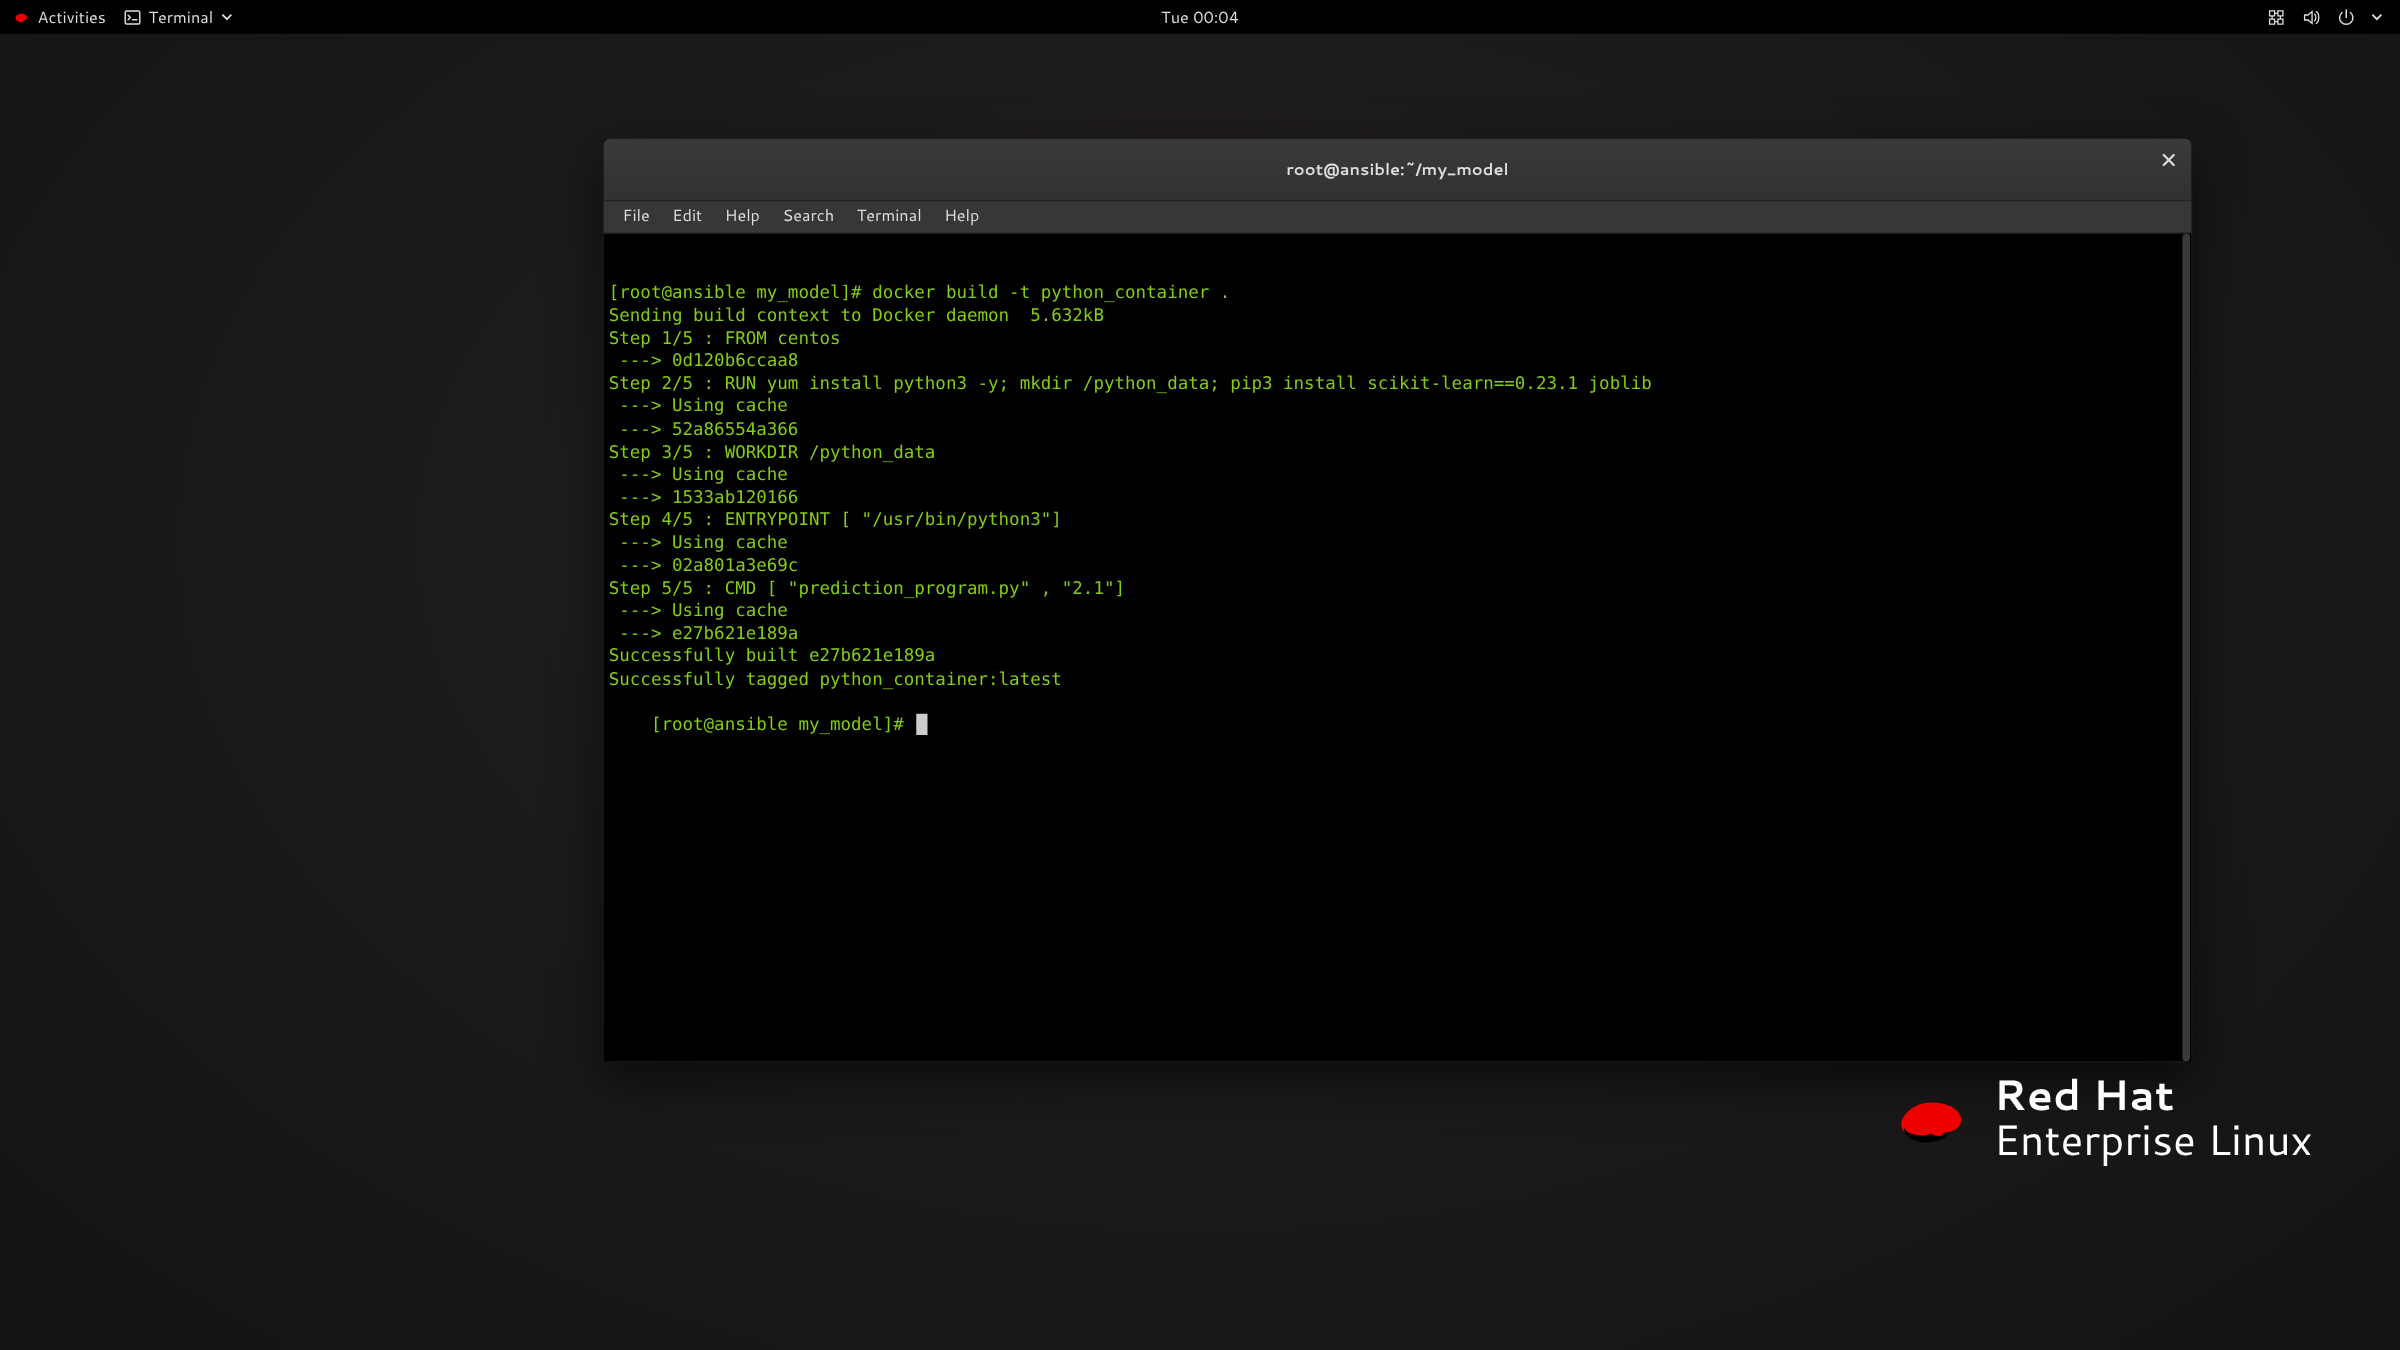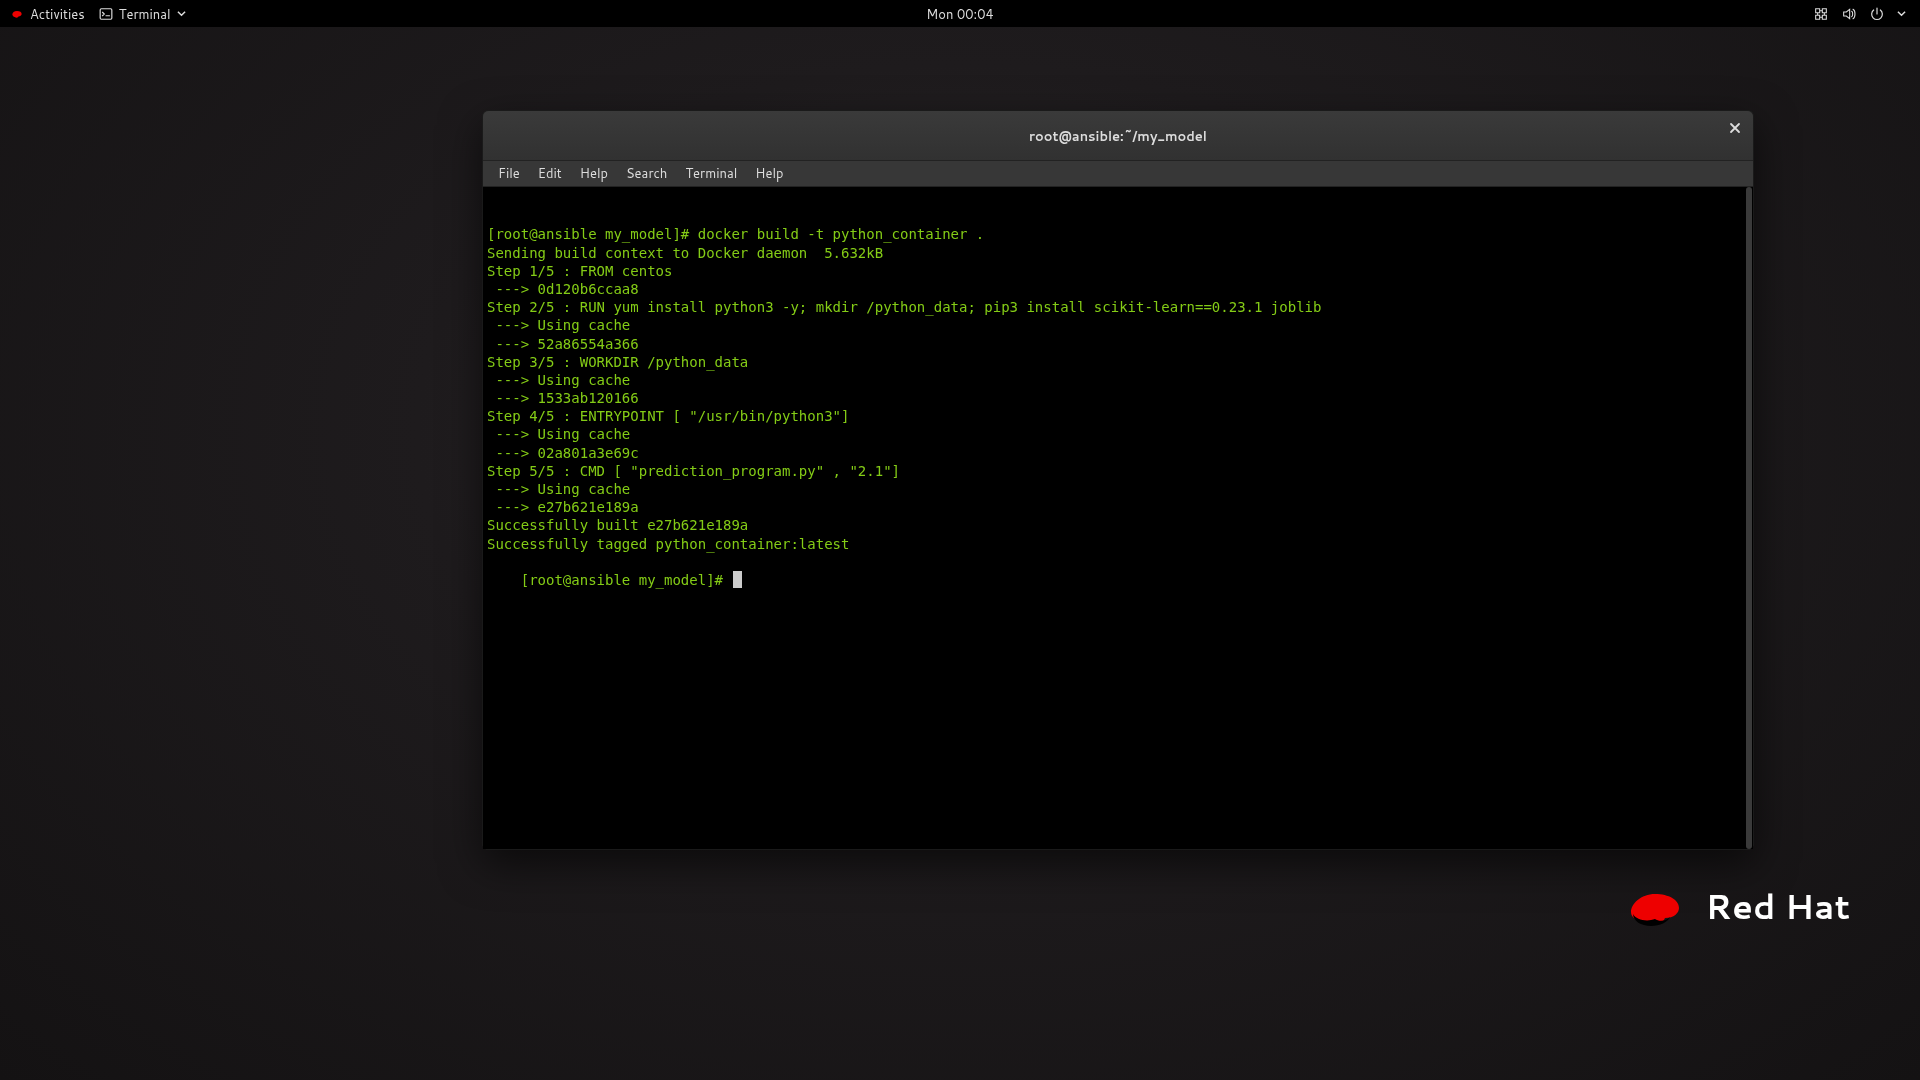--- a/index.html
+++ b/index.html
@@ -121,21 +121,21 @@
       <svg width="14" height="14" viewBox="0 0 24 24">
           <rect x="2" y="3" width="20" height="18" rx="2" fill="none" stroke="#ddd" stroke-width="2"></rect>
           <path d="M6 9l3 3-3 3M12 15h6" stroke="#ddd" stroke-width="2" fill="none" stroke-linecap="round"></path>
         </svg>
       <span>Terminal</span>
       <svg width="9" height="9" viewBox="0 0 10 10">
           <path d="M1 3l4 4 4-4" stroke="#ddd" stroke-width="1.6" fill="none"></path>
         </svg>
     </div>
   </div>
-  <div class="center">Mon 00:04</div>
+  <div class="center">Tue 00:04</div>
   <div class="right">
     <svg width="16" height="16" viewBox="0 0 24 24">
         <path d="M4 4h6v6H4zM14 4h6v6h-6zM4 14h6v6H4zM14 14h6v6h-6zM10 7h4M7 10v4M17 10v4M10 17h4" stroke="#ddd" stroke-width="1.6" fill="none"></path>
       </svg>
     <svg width="16" height="16" viewBox="0 0 24 24">
         <path d="M4 9v6h4l5 4V5L8 9H4zM16 8c2 1 2 7 0 8M18 5c4 2 4 12 0 14" stroke="#ddd" stroke-width="1.6" fill="none" stroke-linecap="round"></path>
       </svg>
     <svg width="16" height="16" viewBox="0 0 24 24">
         <path d="M12 3v9M7 6a8 8 0 1 0 10 0" stroke="#ddd" stroke-width="1.8" fill="none" stroke-linecap="round"></path>
       </svg>
@@ -169,14 +169,15 @@
   </div>
 </div>
 
 <div class="branding">
   <svg class="hat" viewBox="0 0 64 48">
     <path fill="#e00" d="M8 30c0-8 10-18 24-18s24 6 24 14c0 5-5 10-14 10-3 7-14 8-20 3-7 1-14-3-14-9z"></path>
     <path fill="#000" d="M10 32c3 6 14 8 22 5 4 3 12 2 15-2-2 5-10 9-19 9-10 0-18-5-18-12z"></path>
   </svg>
   <div>
     <div class="text1">Red Hat</div>
+    <div class="text2">Enterprise Linux</div>
   </div>
 </div>
 
 </body></html>

